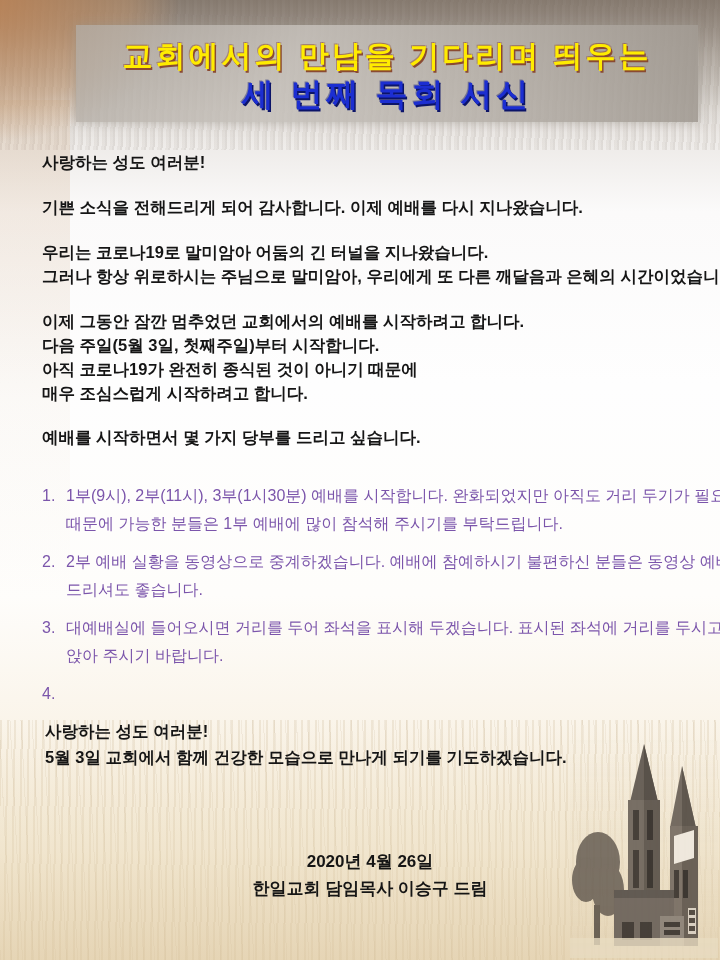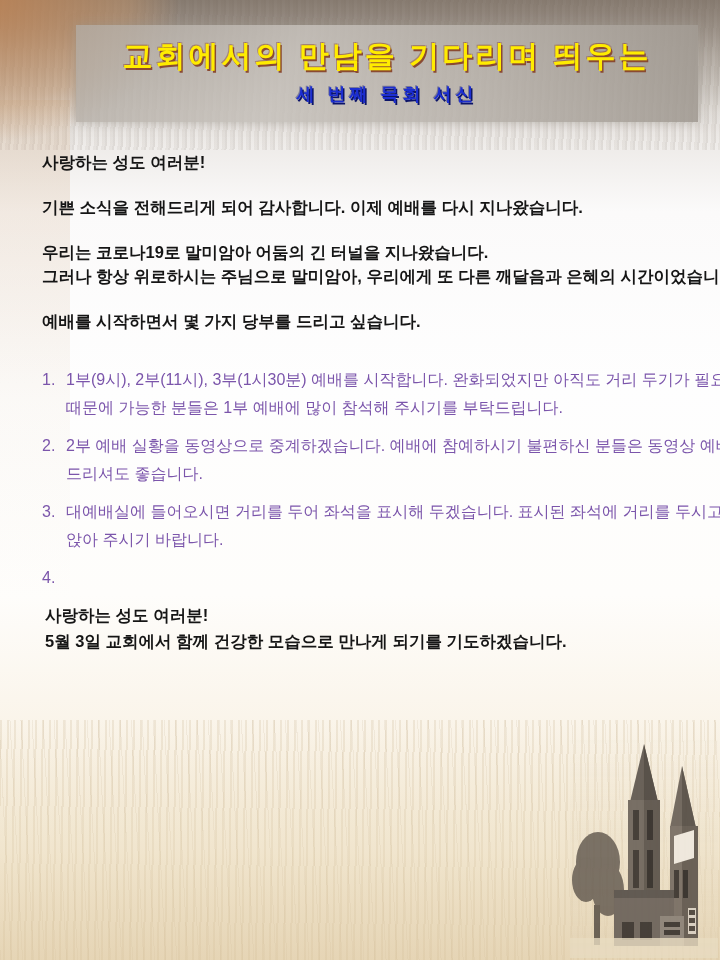--- a/index.html
+++ b/index.html
@@ -48,21 +48,21 @@
     box-shadow:0 0 10px rgba(150,143,135,0.5);
     display:flex;flex-direction:column;align-items:center;justify-content:center;margin-left:8px;
   }
   .banner .t1{
     font-size:30px;font-weight:bold;letter-spacing:3px;
     color:#ffec00;
     text-shadow:1.5px 1.5px 0 #8a4a32, -1px -1px 0 rgba(138,74,50,0.45), 1px -1px 0 rgba(138,74,50,0.3);
     line-height:40px;white-space:nowrap;
   }
   .banner .t2{
-    font-size:18px;font-weight:bold;letter-spacing:4px;
+    font-size:32px;font-weight:bold;letter-spacing:4px;
     color:#1c2ed1;
     text-shadow:1.5px 1.5px 0 #0c1468, -1px -1px 0 rgba(12,20,104,0.4);
     line-height:36px;white-space:nowrap;
   }
   .content{
     position:absolute;top:150px;left:42px;width:656px;
     font-size:16.5px;font-weight:bold;color:#151515;line-height:24px;
   }
   .para{margin:0 0 21px 0;}
   .para div{white-space:nowrap;}
@@ -97,20 +97,26 @@
   <div class="content">
     <div class="para">사랑하는 성도 여러분!</div>
 
     <div class="para">기쁜 소식을 전해드리게 되어 감사합니다. 이제 예배를 다시 지나왔습니다.</div>
 
     <div class="para">
       <div>우리는 코로나19로 말미암아 어둠의 긴 터널을 지나왔습니다.</div>
       <div>그러나 항상 위로하시는 주님으로 말미암아, 우리에게 또 다른 깨달음과 은혜의 시간이었습니다.</div>
     </div>
 
+    <div class="para" style="margin-bottom:20px;">
+      <div>이제 그동안 잠깐 멈추었던 교회에서의 예배를 시작하려고 합니다.</div>
+      <div>다음 주일(5월 3일, 첫째주일)부터 시작합니다.</div>
+      <div>아직 코로나19가 완전히 종식된 것이 아니기 때문에</div>
+      <div>매우 조심스럽게 시작하려고 합니다.</div>
+    </div>
 
     <div class="para" style="margin-bottom:33px;">예배를 시작하면서 몇 가지 당부를 드리고 싶습니다.</div>
 
     <div class="list">
       <div class="list-item">
         <span class="num">1.</span>
         <div class="txt">
           <div>1부(9시), 2부(11시), 3부(1시30분) 예배를 시작합니다.  완화되었지만 아직도 거리 두기가 필요하기</div>
           <div>때문에 가능한 분들은 1부 예배에 많이 참석해 주시기를 부탁드립니다.</div>
         </div>
@@ -133,20 +139,24 @@
         <span class="num">4.</span>
       </div>
     </div>
 
     <div class="closing">
       <div>사랑하는 성도 여러분!</div>
       <div>5월 3일 교회에서 함께 건강한 모습으로 만나게 되기를 기도하겠습니다.</div>
     </div>
   </div>
 
+  <div class="signature">
+    <div>2020년 4월  26일</div>
+    <div>한일교회 담임목사  이승구 드림</div>
+  </div>
 
   <svg class="church" viewBox="0 0 148 218" xmlns="http://www.w3.org/2000/svg">
     <defs>
       <linearGradient id="sepiafade" x1="0" y1="0" x2="0" y2="1">
         <stop offset="0" stop-color="#efe7d8" stop-opacity="0.1"></stop>
         <stop offset="1" stop-color="#e2d2b4" stop-opacity="0.45"></stop>
       </linearGradient>
     </defs>
     <rect x="0" y="0" width="148" height="218" fill="url(#sepiafade)"></rect>
 

